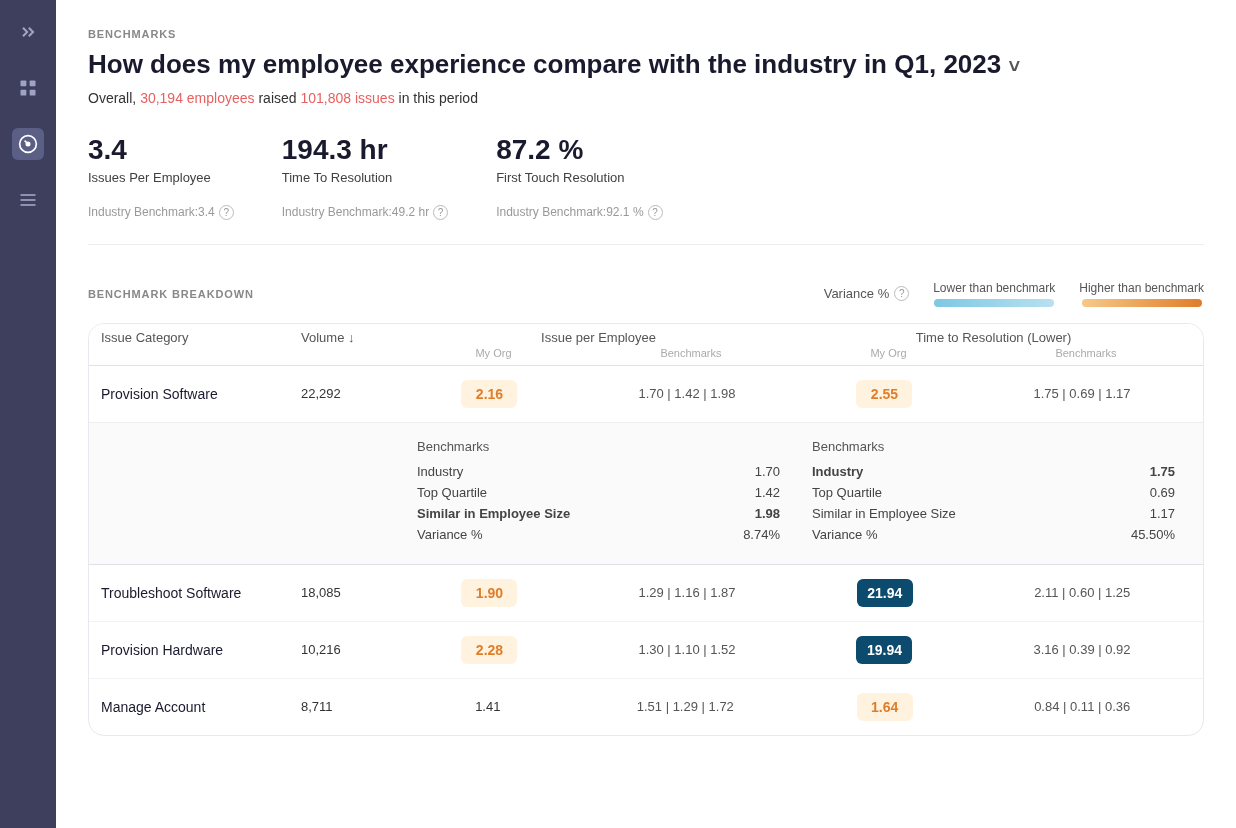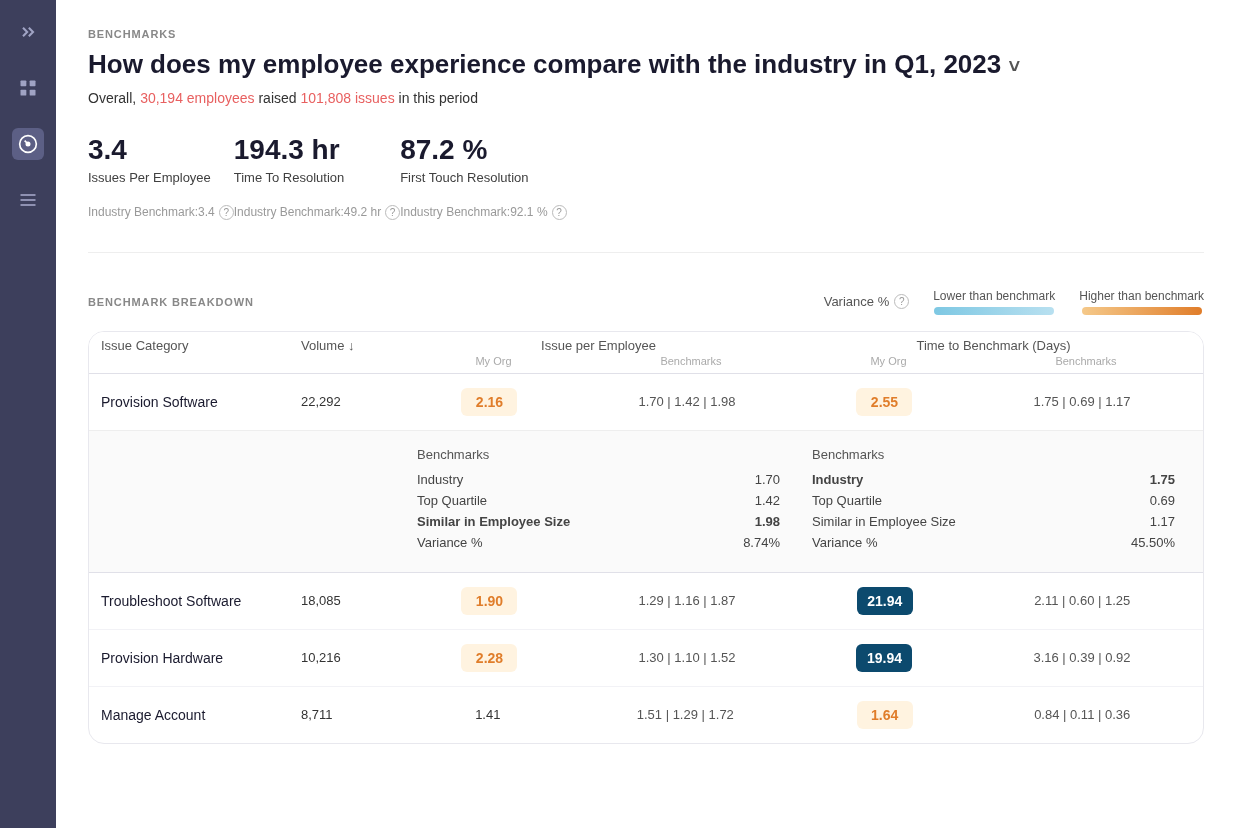--- a/index.html
+++ b/index.html
@@ -69,22 +69,23 @@
       font-size: 14px;
       color: #333;
       margin-bottom: 28px;
     }
     .subtitle .employees { color: #e86060; font-weight: 500; text-align: right; }
     .subtitle .issues { color: #e86060; font-weight: 500; }
 
     
     .kpi-row {
       display: flex;
+      gap: 48px;
       margin-bottom: 36px;
-      padding-bottom: 32px;
+      padding-bottom: 24px;
       border-bottom: 1px solid #eee;
     }
     .kpi-item {}
     .kpi-value {
       font-size: 28px;
       font-weight: 700;
       color: #1a1a2e;
       margin-bottom: 4px;
     }
     .kpi-label {
@@ -327,21 +328,21 @@
         <span class="h-cell-main">Volume ↓</span>
       </div>
       <div class="h-cell">
         <span class="h-cell-main">Issue per Employee</span>
         <div class="h-cell-subs">
           <span>My Org</span>
           <span>Benchmarks</span>
         </div>
       </div>
       <div class="h-cell">
-        <span class="h-cell-main">Time to Benchmark (Days)</span>
+        <span class="h-cell-main">Time to Resolution (Lower)</span>
         <div class="h-cell-subs">
           <span>My Org</span>
           <span>Benchmarks</span>
         </div>
       </div>
     </div>
 
     <div class="data-row" style="cursor:pointer; border-bottom: none;">
       <div class="category-name">Provision Software</div>
       <div class="volume">22,292</div>

